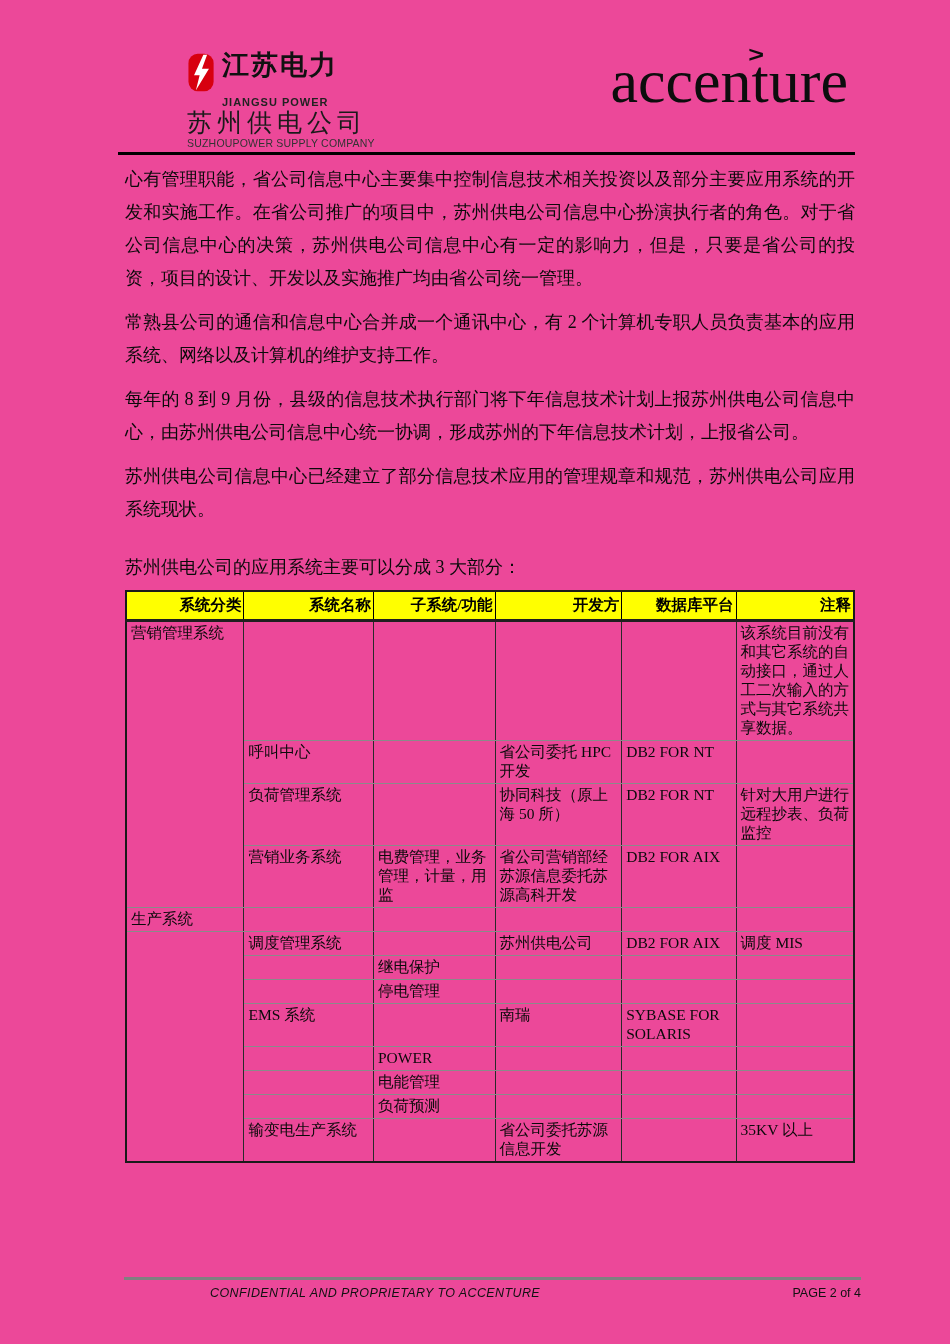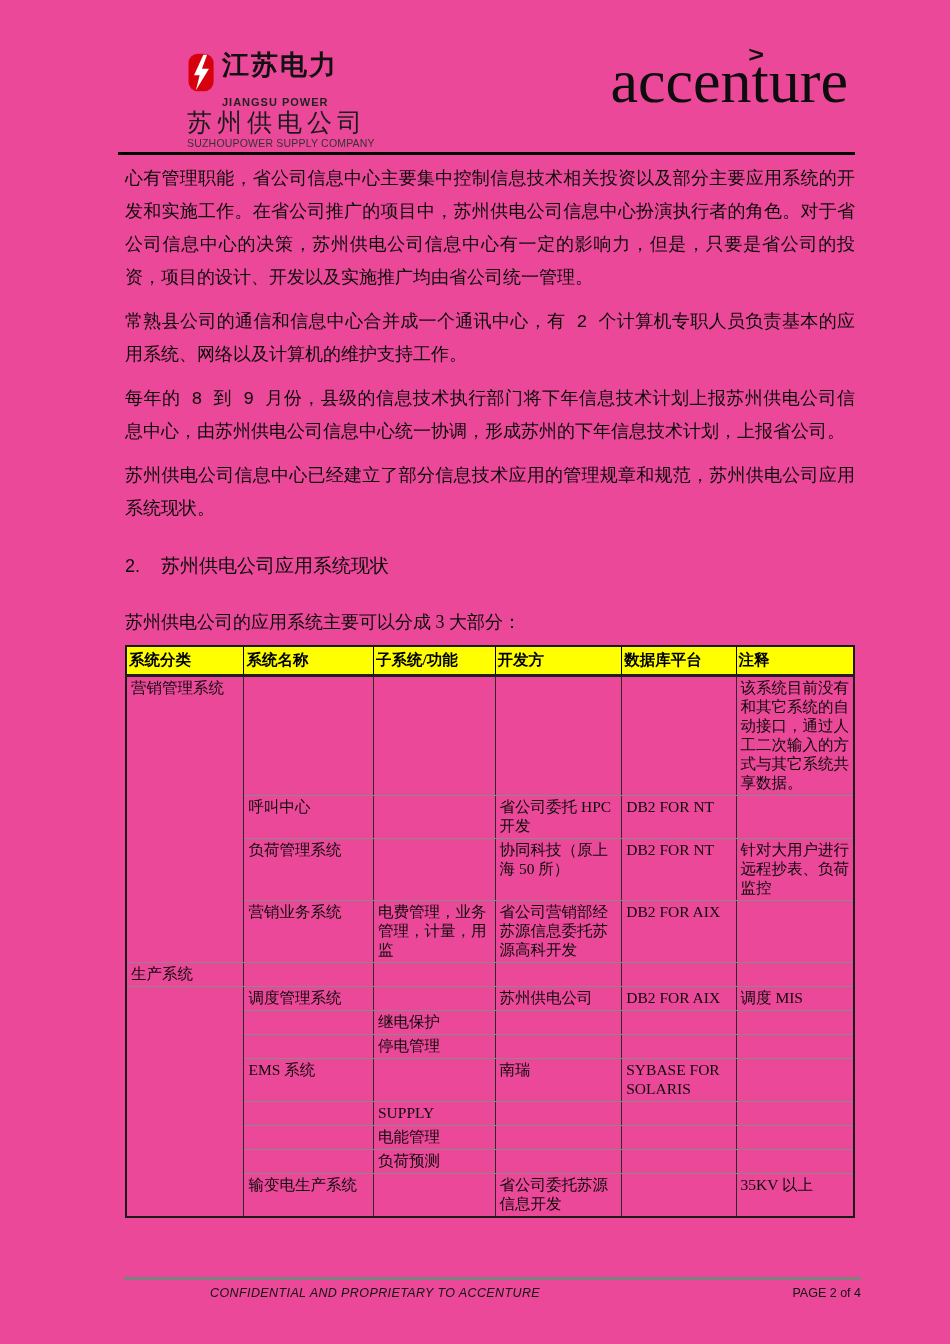--- a/index.html
+++ b/index.html
@@ -28,32 +28,32 @@
                  line-height:47px; color:#0d0d0d; letter-spacing:0px; }
   .accent-mark { position:absolute; top:-19px; left:58%;
                  font-family:"Liberation Sans", sans-serif; font-weight:bold;
                  font-size:27px; color:#0d0d0d; transform:scaleY(0.85); }
 
   .top-rule { position:absolute; left:118px; top:152px; width:737px; height:3px; background:#000; }
 
   
   .doc-body { position:absolute; left:125px; top:163px; width:730px; }
   .doc-body p { font-size:18px; line-height:33px; text-align:justify;
-                margin:0 0 11px 0; color:#0a0a0a;font-family:Liberation Mono, monospace; }
+                margin:0 0 11px 0; color:#0a0a0a; }
   .section-heading { font-size:19px; line-height:30px; margin-top:25px; color:#0a0a0a; }
   .section-heading .h-num { display:inline-block; margin-right:21px;
                 font-family:"Liberation Sans", sans-serif; font-size:18px; }
   .intro-line { font-size:18px; line-height:30px; margin-top:26px; color:#0a0a0a; }
 
   
   table.systems { width:100%; margin-top:8px; border-collapse:collapse;
                   table-layout:fixed; border:2px solid #1a1a1a; }
   table.systems th {
     background:#ffff00; font-weight:bold; font-size:15.5px; padding:3px 2px;
-    border:1px solid #000; border-bottom:3px solid #1f1f1f; text-align:left;
+    border:1px solid #000; border-bottom:3px solid #1f1f1f; text-align:right;
   }
   table.systems td {
     font-size:15.5px; line-height:19px; padding:1px 4px 3px 4px;
     vertical-align:top; text-align:left; word-break:break-word;
     border-top:1px solid #8a8a8a; border-bottom:1px solid #8a8a8a;
     border-left:1px solid #2a2a2a; border-right:1px solid #2a2a2a;
     height:21px; color:#0a0a0a;
   }
 
   
@@ -92,23 +92,20 @@
   </div>
 
   <div class="top-rule"></div>
 
   <div class="doc-body">
     <p>心有管理职能，省公司信息中心主要集中控制信息技术相关投资以及部分主要应用系统的开发和实施工作。在省公司推广的项目中，苏州供电公司信息中心扮演执行者的角色。对于省公司信息中心的决策，苏州供电公司信息中心有一定的影响力，但是，只要是省公司的投资，项目的设计、开发以及实施推广均由省公司统一管理。</p>
     <p>常熟县公司的通信和信息中心合并成一个通讯中心，有 2 个计算机专职人员负责基本的应用系统、网络以及计算机的维护支持工作。</p>
     <p>每年的 8 到 9 月份，县级的信息技术执行部门将下年信息技术计划上报苏州供电公司信息中心，由苏州供电公司信息中心统一协调，形成苏州的下年信息技术计划，上报省公司。</p>
     <p>苏州供电公司信息中心已经建立了部分信息技术应用的管理规章和规范，苏州供电公司应用系统现状。</p>
 
-    <div class="section-heading">
-      <span class="h-num">2.</span><span>苏州供电公司应用系统现状</span>
-    </div>
 
     <div class="intro-line">苏州供电公司的应用系统主要可以分成 3 大部分：</div>
 
     <table class="systems">
       <colgroup>
         <col style="width:16.2%">
           <col style="width:17.8%">
           <col style="width:16.7%">
         <col style="width:17.4%">
           <col style="width:15.7%">
@@ -186,21 +183,21 @@
           </tr>
           <tr>
             <td>EMS 系统</td>
             <td></td>
             <td>南瑞</td>
             <td>SYBASE FOR SOLARIS</td>
             <td></td>
           </tr>
           <tr>
             <td></td>
-            <td>SUPPLY</td>
+            <td>POWER</td>
             <td></td>
             <td></td>
             <td></td>
           </tr>
           <tr>
             <td></td>
             <td>电能管理</td>
             <td></td>
             <td></td>
             <td></td>

